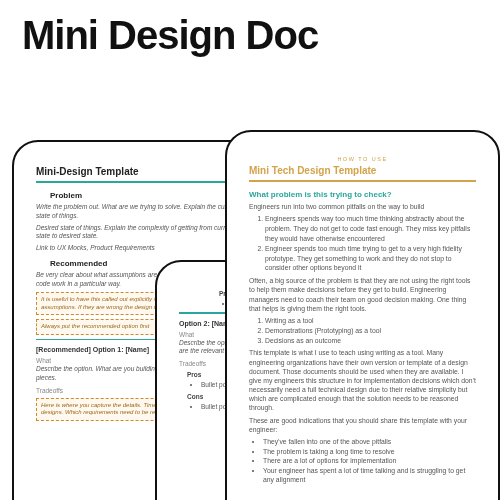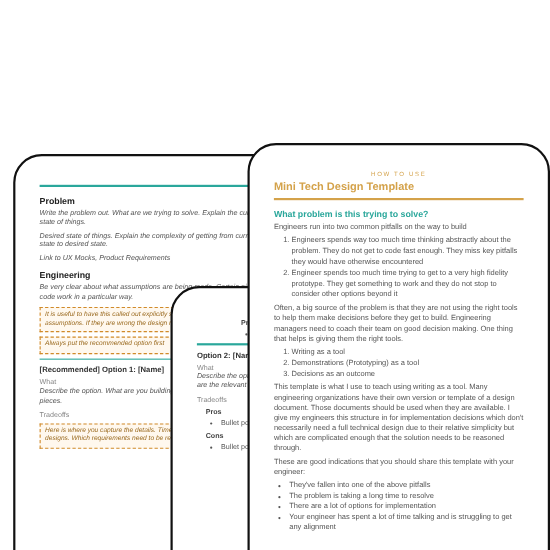--- a/index.html
+++ b/index.html
@@ -70,21 +70,21 @@
     margin-bottom: 4px;
   }
   .card1 .doc-title { font-size: 10px; color: #222; }
   .card3 .doc-title { font-size: 10px; color: #d4a24a; }
   .rule-teal { height: 2px; background: #2aa79b; margin: 2px 0 8px 0; }
   .rule-teal-thin { height: 1.5px; background: #2aa79b; margin: 4px 0 6px 0; }
   .rule-amber { height: 2px; background: #d4a24a; margin: 2px 0 8px 0; }
   .sec-h {
     font-weight: 700;
     color: #222;
-    margin: 6px 0 3px 0;
+    margin: 6px 0 3px 14px;
   }
   .card1 .sec-h { font-size: 8px; }
   .sec-h-teal {
     font-weight: 700;
     color: #2aa79b;
     font-size: 8px;
     margin: 7px 0 3px 0;
   }
   .card3 p, .card1 p, .card2 p {
     color: #555;
@@ -116,31 +116,33 @@
     font-size: 5.5px;
     letter-spacing: 1.5px;
     color: #d4a24a;
     margin-bottom: 3px;
   }
 </style>
 </head>
 <body>
 
 <div class="header">
+  <div class="title">Mini Design Doc</div>
 </div>
 
 <div class="card card1">
+  <div class="doc-title">Mini-Design Template</div>
   <div class="rule-teal"></div>
 
   <div class="sec-h">Problem</div>
   <p class="italic">Write the problem out. What are we trying to solve. Explain the current state of things.</p>
   <p class="italic">Desired state of things. Explain the complexity of getting from current state to desired state.</p>
   <p class="italic">Link to UX Mocks, Product Requirements</p>
 
-  <div class="sec-h">Engineering</div>
+  <div class="sec-h">Recommended</div>
   <p class="italic">Be very clear about what assumptions are being made. Certain pieces of code work in a particular way.</p>
   <div class="hint-box">It is useful to have this called out explicitly so reviewers can check on these assumptions. If they are wrong the design may need rework.</div>
 
   <div class="hint-box">Always put the recommended option first</div>
 
   <div class="rule-teal-thin"></div>
   <div style="font-size:7px;font-weight:600;color:#333;">[Recommended] Option 1: [Name]</div>
   <div class="sub-label">What</div>
   <p class="italic">Describe the option. What are you building. What are the relevant moving pieces.</p>
   <div class="sub-label">Tradeoffs</div>
@@ -169,21 +171,21 @@
         <li>Bullet points are fine</li>
       </ul>
   </div>
 </div>
 
 <div class="card card3">
   <div class="howto">HOW TO USE</div>
   <div class="doc-title">Mini Tech Design Template</div>
   <div class="rule-amber"></div>
 
-  <div class="sec-h-teal">What problem is this trying to solve?</div>
+  <div class="sec-h-teal">What problem is this trying to check?</div>
   <p>Engineers run into two common pitfalls on the way to build</p>
   <ol>
     <li>Engineers spends way too much time thinking abstractly about the problem. They do not get to code fast enough. They miss key pitfalls they would have otherwise encountered</li>
     <li>Engineer spends too much time trying to get to a very high fidelity prototype. They get something to work and they do not stop to consider other options beyond it</li>
   </ol>
   <p>Often, a big source of the problem is that they are not using the right tools to help them make decisions before they get to build. Engineering managers need to coach their team on good decision making. One thing that helps is giving them the right tools.</p>
   <ol>
     <li>Writing as a tool</li>
     <li>Demonstrations (Prototyping) as a tool</li>
     <li>Decisions as an outcome</li>

